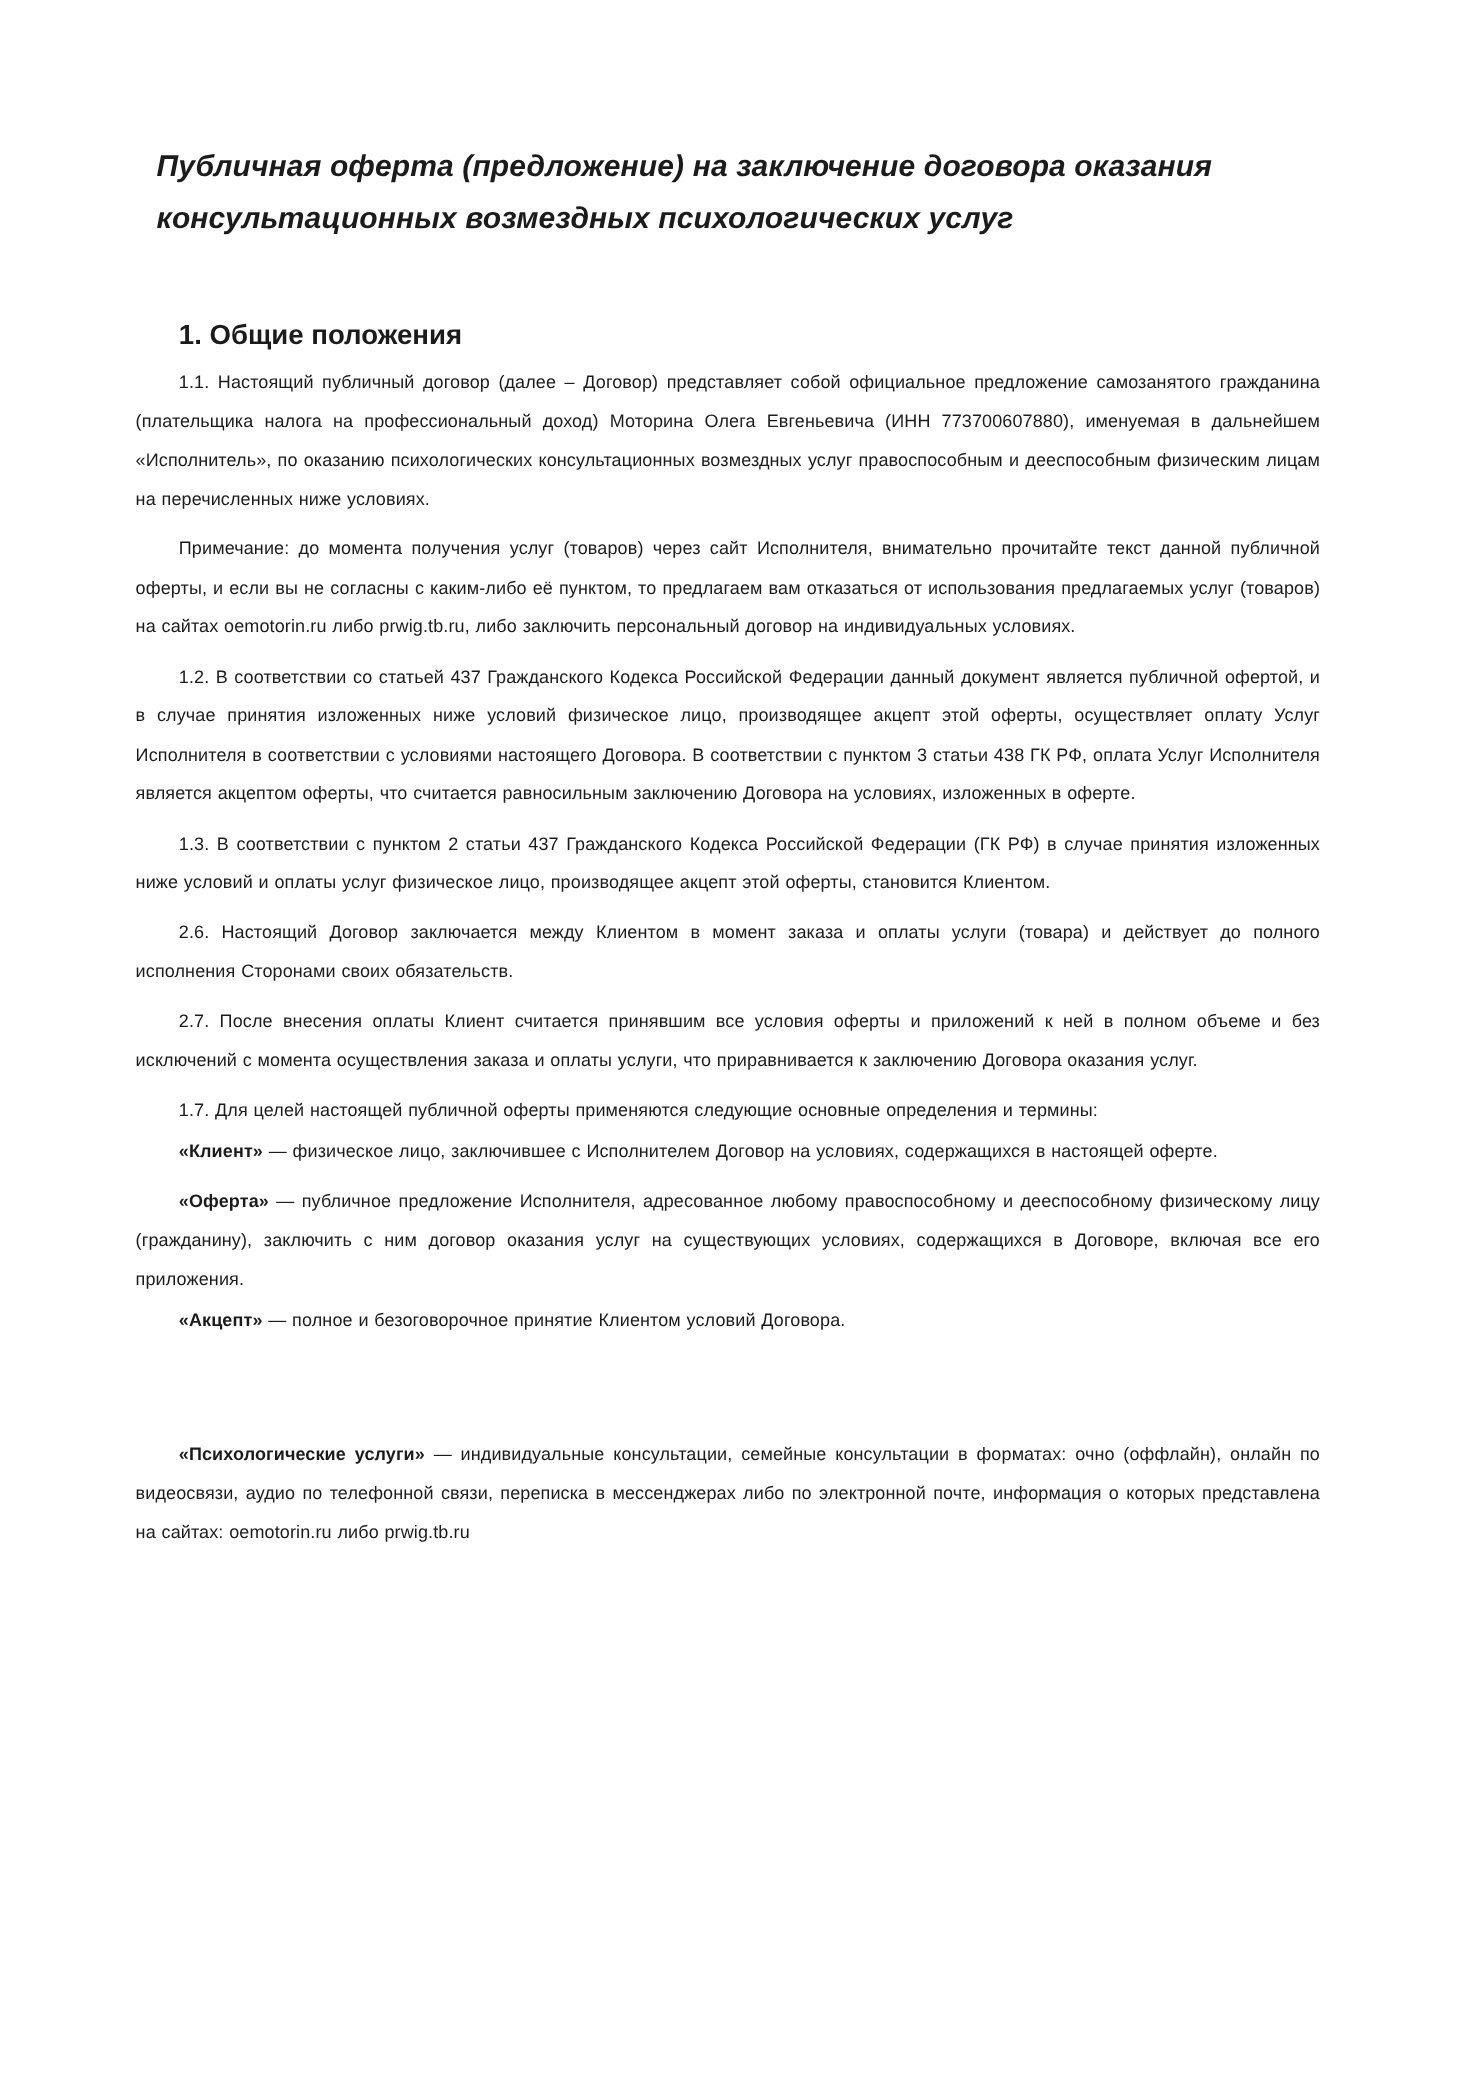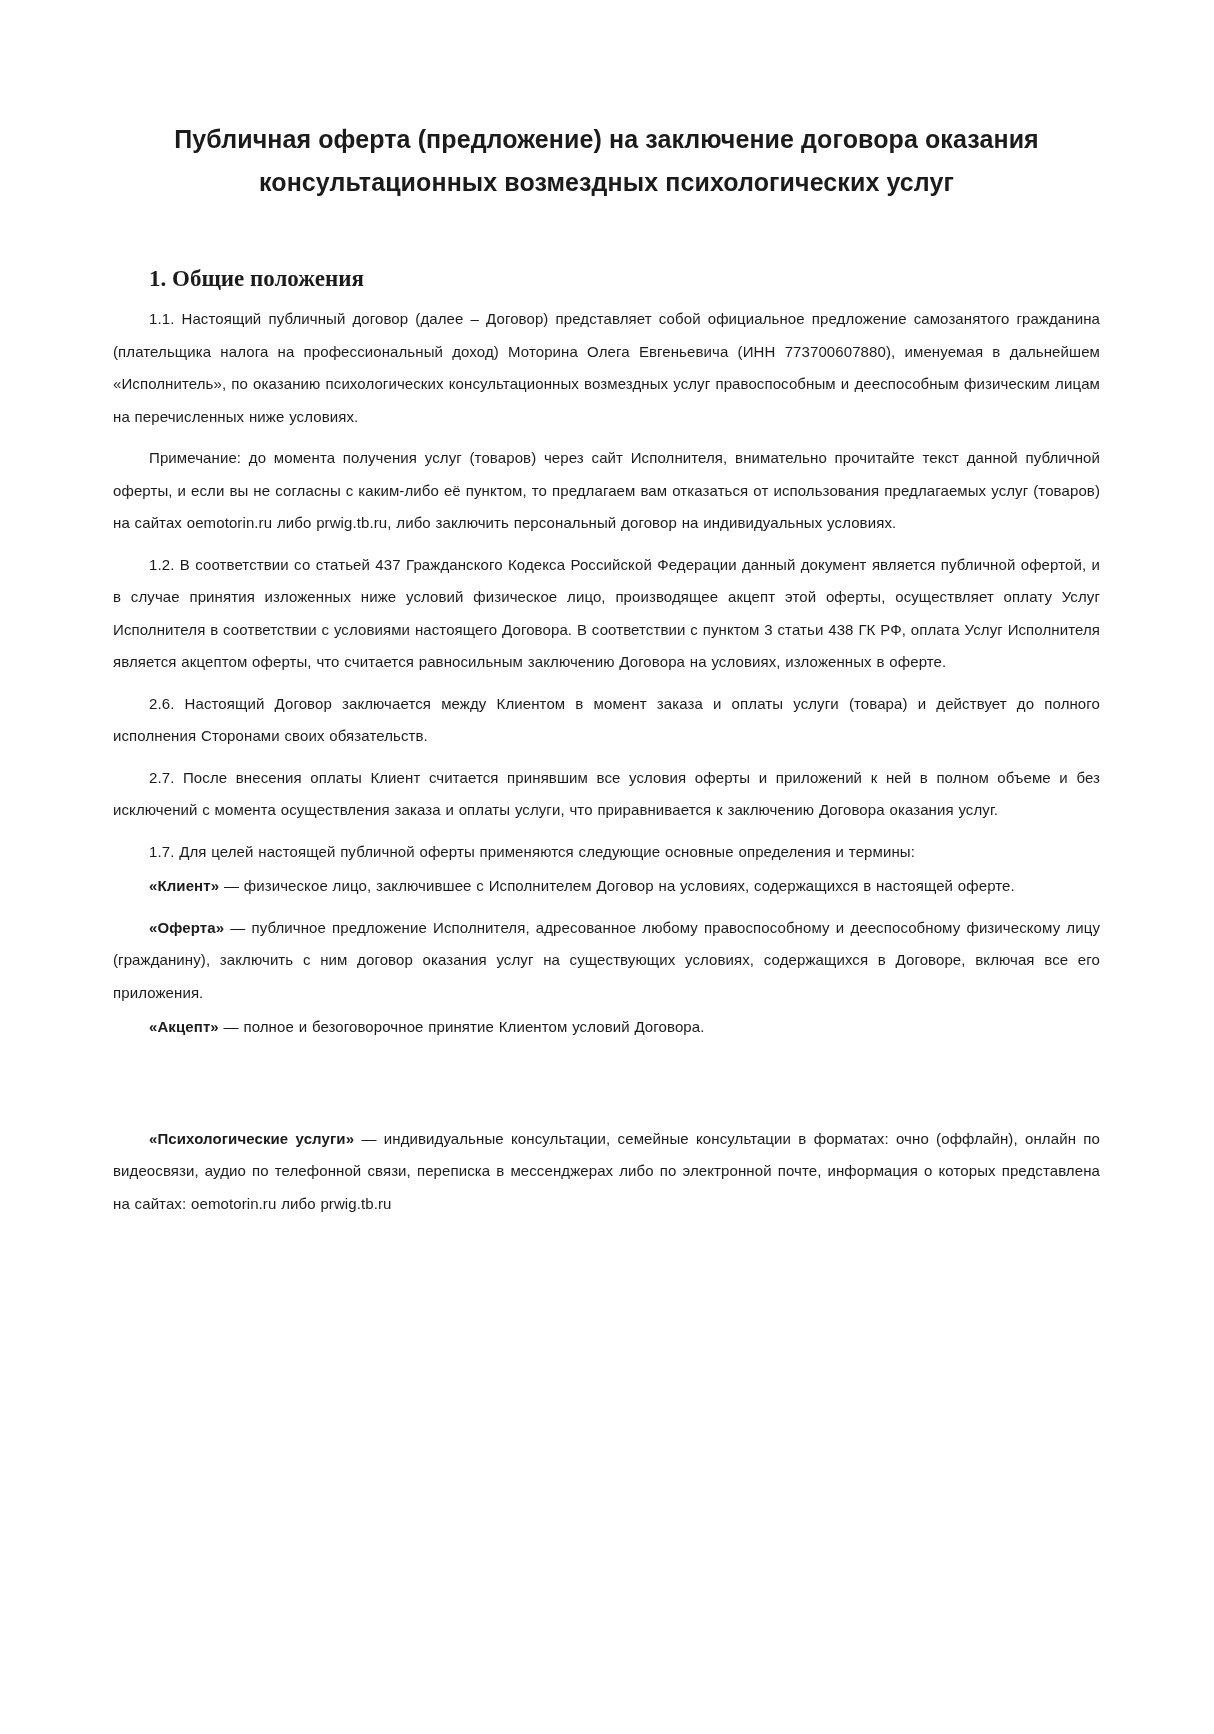--- a/index.html
+++ b/index.html
@@ -16,33 +16,32 @@
     box-sizing: border-box;
     padding: 118px 114px 60px 113px;
     font-family: "Liberation Sans", "DejaVu Sans", sans-serif;
     color: #1b1b1b;
     -webkit-font-smoothing: antialiased;
   }
   .doc-title {
     font-size: 25px;
     line-height: 43px;
     font-weight: bold;
-    text-align: center;
     max-width: 952px;
     margin: 0 auto;
     letter-spacing: 0.1px;
+    font-style: italic;
   }
   .section-heading {
     margin-top: 60px;
     margin-bottom: 6px;
     padding-left: 36px;
     font-size: 23px;
     line-height: 30px;
     font-weight: bold;
-    font-family: Liberation Serif, serif;
   }
   p.para {
     margin: 9px 0 0 0;
     font-size: 15px;
     line-height: 32.5px;
     text-align: justify;
     text-indent: 36px;
     letter-spacing: 0.1px;
     word-spacing: 0.5px;
   }
@@ -64,20 +63,21 @@
   <div class="doc-title">Публичная оферта (предложение) на заключение договора оказания консультационных возмездных психологических услуг</div>
 
   <div class="section-heading">1. Общие положения</div>
 
   <p class="para">1.1. Настоящий публичный договор (далее – Договор) представляет собой официальное предложение самозанятого гражданина (плательщика налога на профессиональный доход) Моторина Олега Евгеньевича (ИНН 773700607880), именуемая в дальнейшем «Исполнитель», по оказанию психологических консультационных возмездных услуг правоспособным и дееспособным физическим лицам на перечисленных ниже условиях.</p>
 
   <p class="para">Примечание: до момента получения услуг (товаров) через сайт Исполнителя, внимательно прочитайте текст данной публичной оферты, и если вы не согласны с каким-либо её пунктом, то предлагаем вам отказаться от использования предлагаемых услуг (товаров) на сайтах oemotorin.ru либо prwig.tb.ru, либо заключить персональный договор на индивидуальных условиях.</p>
 
   <p class="para">1.2. В соответствии со статьей 437 Гражданского Кодекса Российской Федерации данный документ является публичной офертой, и в случае принятия изложенных ниже условий физическое лицо, производящее акцепт этой оферты, осуществляет оплату Услуг Исполнителя в соответствии с условиями настоящего Договора. В соответствии с пунктом 3 статьи 438 ГК РФ, оплата Услуг Исполнителя является акцептом оферты, что считается равносильным заключению Договора на условиях, изложенных в оферте.</p>
 
+  <p class="para">1.3. В соответствии с пунктом 2 статьи 437 Гражданского Кодекса Российской Федерации (ГК РФ) в случае принятия изложенных ниже условий и оплаты услуг физическое лицо, производящее акцепт этой оферты, становится Клиентом.</p>
 
   <p class="para">2.6. Настоящий Договор заключается между Клиентом в момент заказа и оплаты услуги (товара) и действует до полного исполнения Сторонами своих обязательств.</p>
 
   <p class="para">2.7. После внесения оплаты Клиент считается принявшим все условия оферты и приложений к ней в полном объеме и без исключений с момента осуществления заказа и оплаты услуги, что приравнивается к заключению Договора оказания услуг.</p>
 
 
   <p class="para">1.7. Для целей настоящей публичной оферты применяются следующие основные определения и термины:</p>
 
 
   <p class="para tight">

